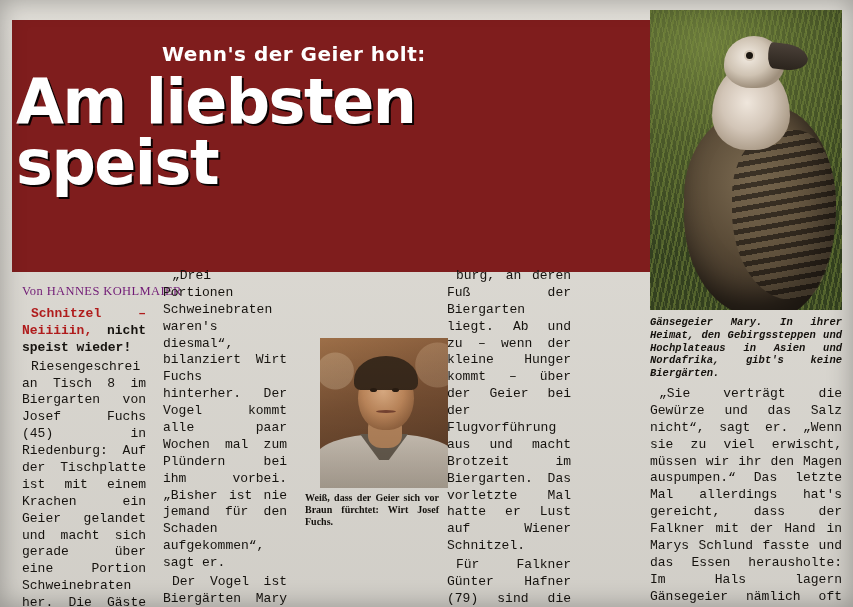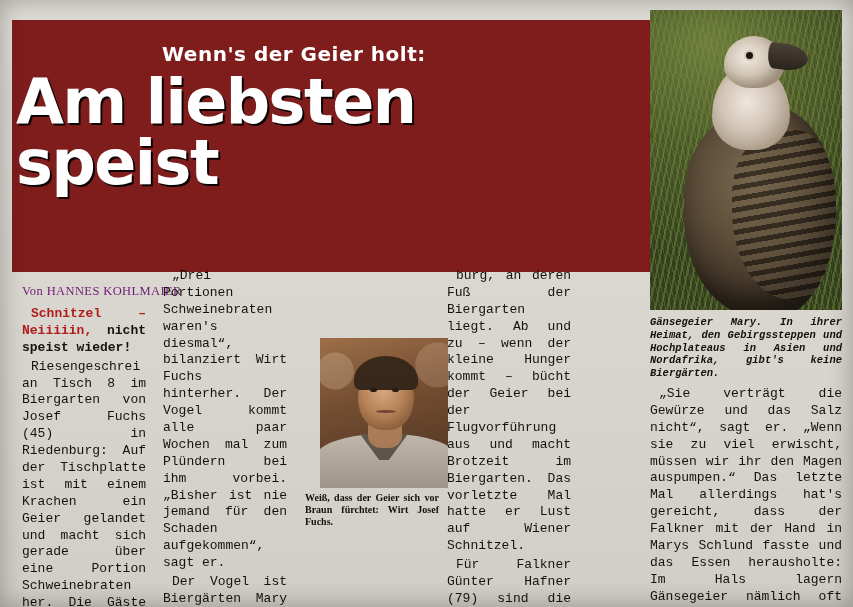--- a/index.html
+++ b/index.html
@@ -348,21 +348,21 @@
     <div class="pt-hair"></div>
     <div class="pt-eye-l"></div>
     <div class="pt-eye-r"></div>
     <div class="pt-mouth"></div>
     <div class="pt-blur"></div>
   </div>
 
   <div class="portrait-caption">Weiß, dass der Geier sich vor Braun fürchtet: Wirt Josef Fuchs.</div>
 
   <div class="col" id="col4">
-    <p>burg, an deren Fuß der Biergarten liegt. Ab und zu – wenn der kleine Hunger kommt – bücht der Geier bei der Flugvorführung aus und macht Brotzeit im Biergarten. Das vorletzte Mal hatte er Lust auf Wiener Schnitzel.</p>
+    <p>burg, an deren Fuß der Biergarten liegt. Ab und zu – wenn der kleine Hunger kommt – über der Geier bei der Flugvorführung aus und macht Brotzeit im Biergarten. Das vorletzte Mal hatte er Lust auf Wiener Schnitzel.</p>
     <p>Für Falkner Günter Hafner (79) sind die Eskapaden seiner Geier-Lady ein Problem:</p>
   </div>
 
   <div class="col" id="col5">
     <p>„Sie verträgt die Gewürze und das Salz nicht“, sagt er. „Wenn sie zu viel erwischt, müssen wir ihr den Magen auspumpen.“ Das letzte Mal allerdings hat's gereicht, dass der Falkner mit der Hand in Marys Schlund fasste und das Essen herausholte: Im Hals lagern Gänsegeier nämlich oft ihr Fressen.</p>
   </div>
 
   <div class="edge"></div>
 </div>
 

